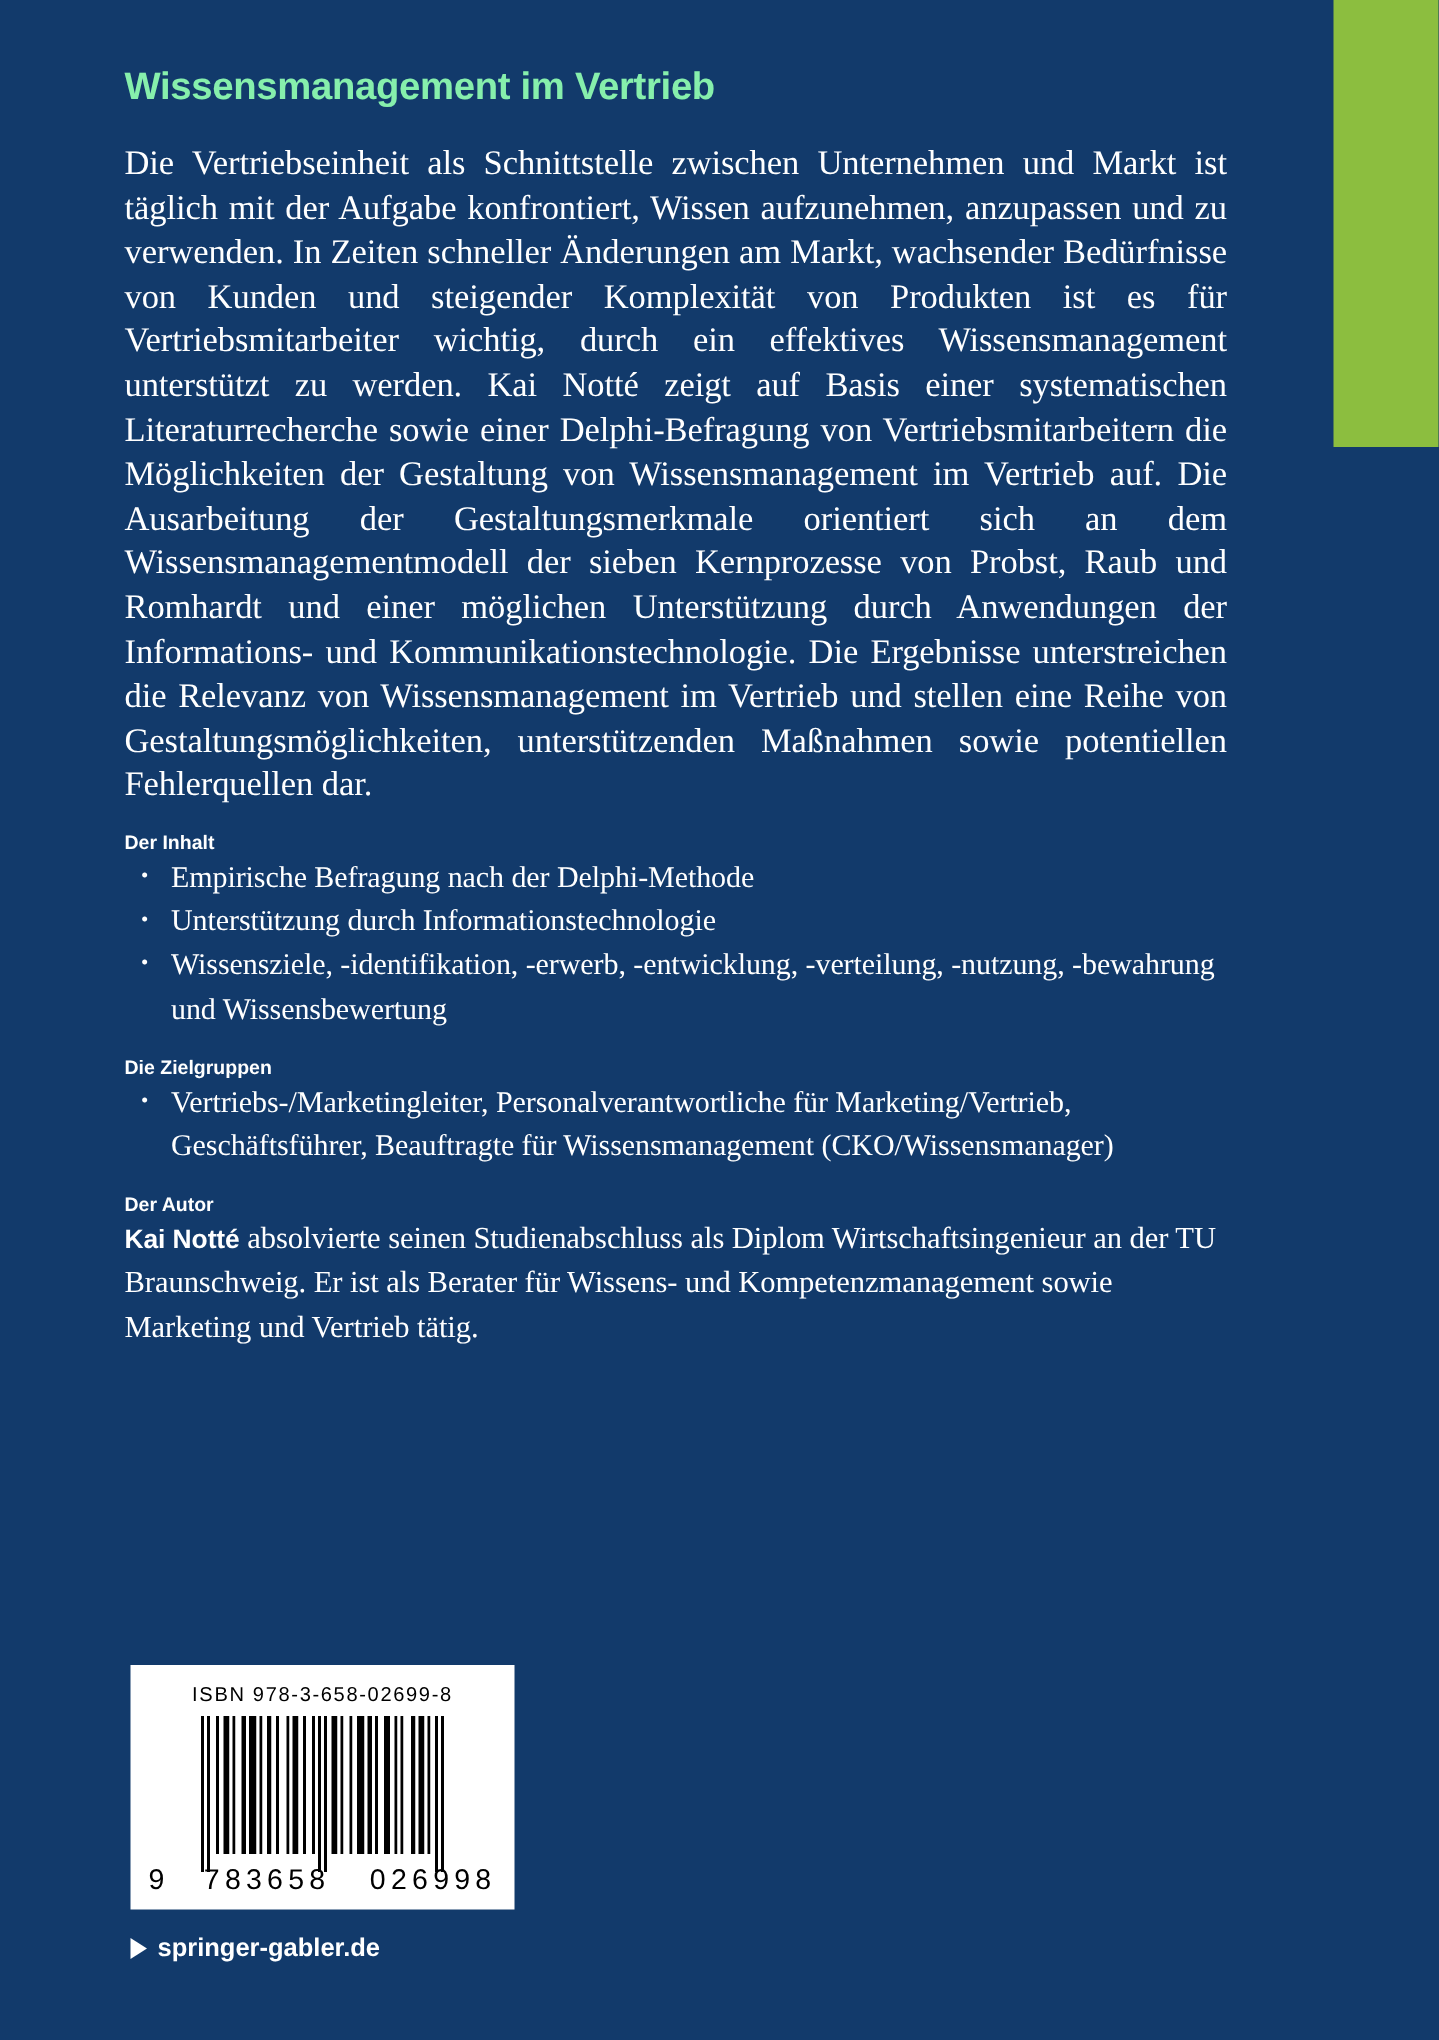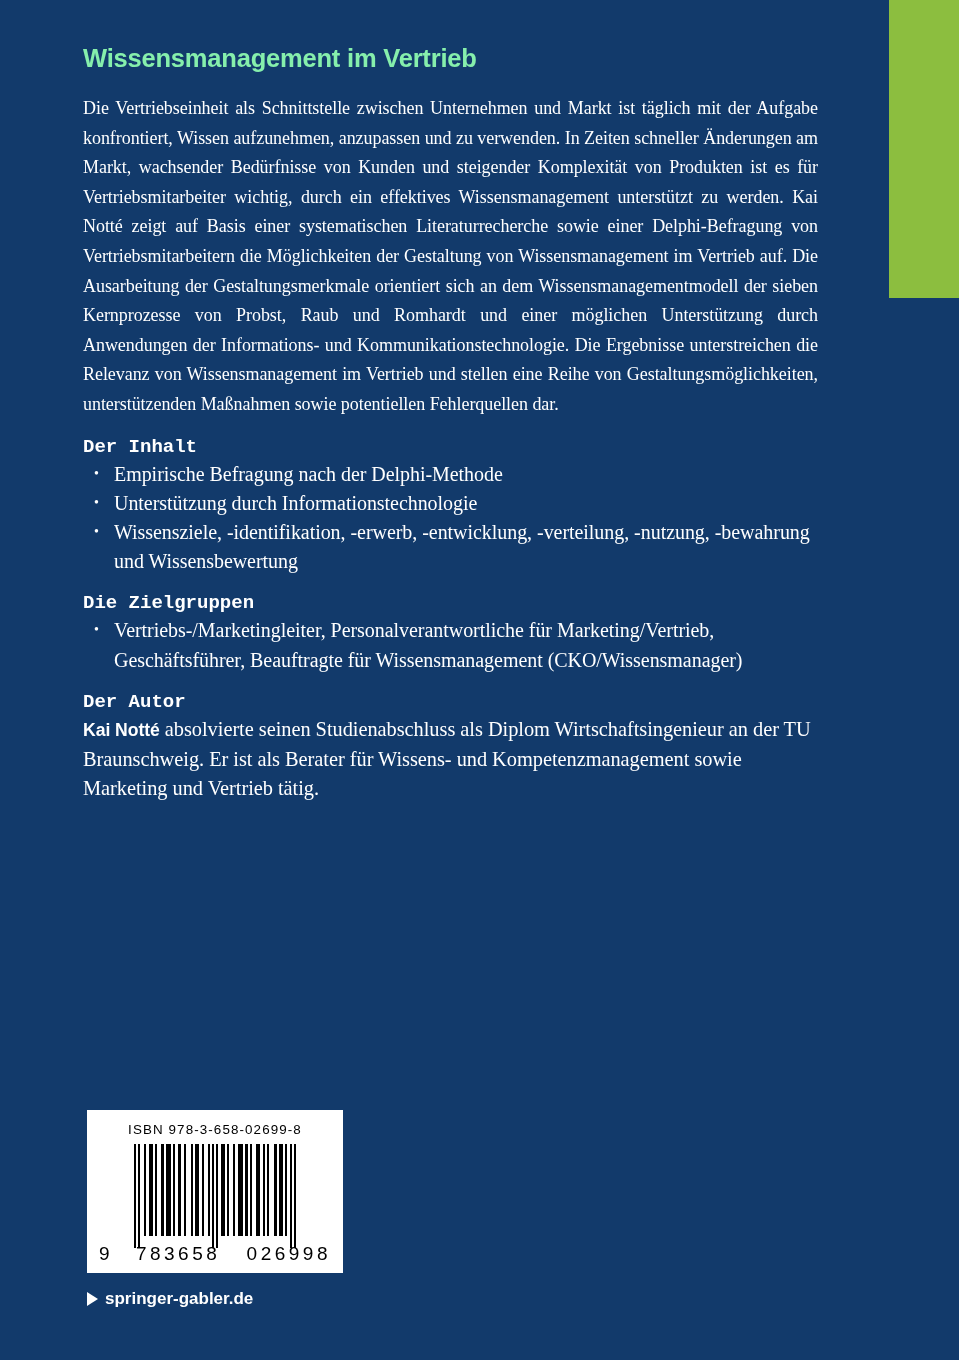--- a/index.html
+++ b/index.html
@@ -37,30 +37,30 @@
   }
   h1.title {
     font-family: "Liberation Sans", sans-serif;
     font-size: 25.5px;
     font-weight: bold;
     color: #86efac;
     margin: 0 0 21px 0;
     letter-spacing: -0.2px;
   }
   p.blurb {
-    font-size: 18px;
+    font-size: 23px;
     line-height: 29.6px;
     margin: 0;
     text-align: justify;
     text-justify: inter-word;
     letter-spacing: -0.05px;
   }
   h2.section {
-    font-family: Liberation Mono, monospace;
-    font-size: 19px;
+    font-family: Liberation Sans, sans-serif;
+    font-size: 13px;
     font-weight: bold;
     margin: 16px 0 2px 0;
     color: #ffffff;
   }
   ul.list {
     list-style: none;
     margin: 0;
     padding: 0;
   }
   ul.list li {

